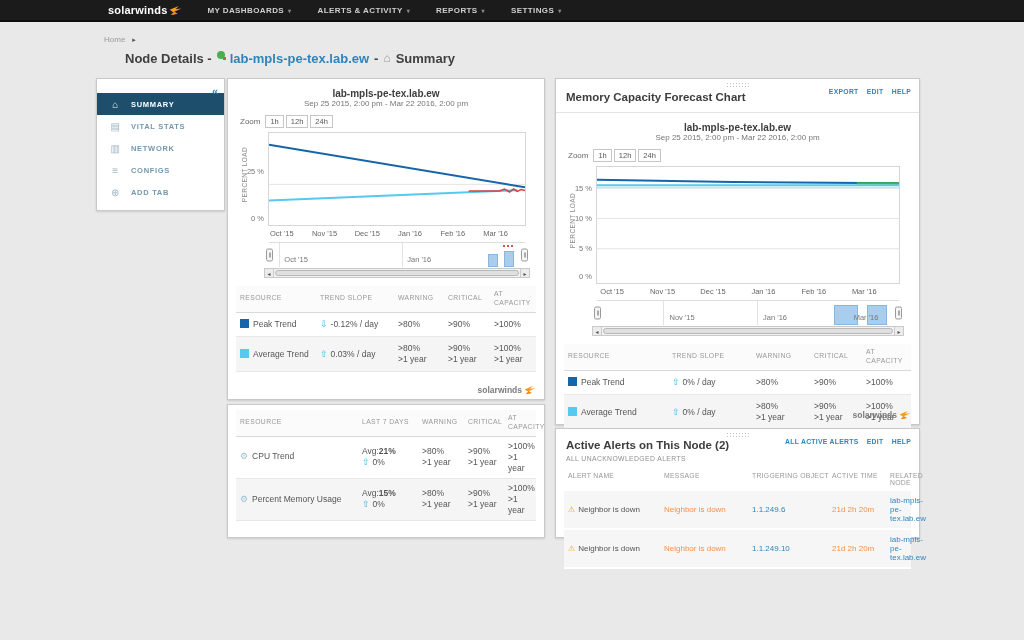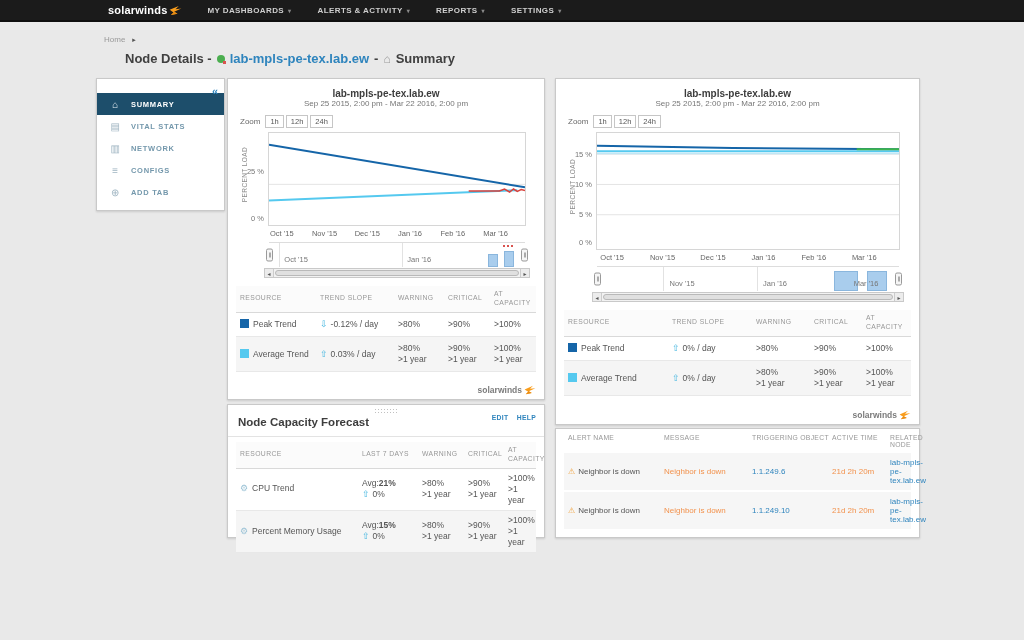--- a/index.html
+++ b/index.html
@@ -21,21 +21,21 @@
   .navmenu { display:flex; margin-left:12px; }
   .navitem { color:#cfcfcf; font-size:8px; font-weight:bold; letter-spacing:.4px;
              padding:0 13px; height:22px; display:flex; align-items:center; gap:4px; cursor:pointer; }
   .caret { font-size:6px; color:#8a8a8a; }
 
   
   .breadcrumb { position:absolute; top:35px; left:104px; font-size:8px; color:#999;
                 display:flex; align-items:center; gap:7px; }
   .crumb-arrow { color:#555; font-size:7px; }
   .page-title { position:absolute; top:51px; left:104px; font-size:13px; font-weight:bold;
-                color:#404040; display:flex; align-items:center; gap:5px;padding-left:21px; }
+                color:#404040; display:flex; gap:5px;padding-left:21px; }
   .node-link { color:#2e84bd; }
   .status-dot { width:8px; height:8px; border-radius:50%; background:#4bae4f; position:relative; display:inline-block; }
   .status-dot i { position:absolute; right:-1px; bottom:-1px; width:3px; height:3px; background:#d9534f; }
   .home-glyph { color:#9a9a9a; font-size:12px; font-weight:normal; }
 
   
   .content { position:absolute; left:96px; top:78px; width:832px; height:480px; }
   .panel { position:absolute; background:#fff; border:1px solid #c9c9c9; box-shadow:0 1px 2px rgba(0,0,0,.13); }
   #sidebar { left:0; top:0; width:129px; height:133px; }
   #cpu-panel { left:131px; top:0; width:318px; height:322px; }
@@ -279,20 +279,29 @@
     <div class="brand">
       <span>solarwinds</span>
       <svg width="12" height="10" viewBox="0 0 20 16">
           <path d="M1 7 L15 1 L10 6 L19 5 L8 10 L13 13 L3 15 L7 11 Z" fill="#f99d1c"></path>
           <path d="M8 10 L13 13 L3 15 L7 11 Z" fill="#e98b12"></path>
         </svg>
     </div>
   </section>
 
   <section class="panel" id="memory-panel">
+    <div class="phead">
+      <span class="ptitle">Memory Capacity Forecast Chart</span>
+      <span class="grip"></span>
+      <span class="plinks">
+        <a>EXPORT</a>
+        <a>EDIT</a>
+        <a>HELP</a>
+      </span>
+    </div>
     <div class="chart-title">lab-mpls-pe-tex.lab.ew</div>
     <div class="chart-range">Sep 25 2015, 2:00 pm - Mar 22 2016, 2:00 pm</div>
     <div class="zoomrow">
       <span>Zoom</span>
       <button class="zbtn">1h</button>
       <button class="zbtn">12h</button>
       <button class="zbtn">24h</button>
     </div>
     <div class="chart-row">
       <div class="ygutter" style="height:112px;">
@@ -368,28 +377,20 @@
     <div class="brand">
       <span>solarwinds</span>
       <svg width="12" height="10" viewBox="0 0 20 16">
           <path d="M1 7 L15 1 L10 6 L19 5 L8 10 L13 13 L3 15 L7 11 Z" fill="#f99d1c"></path>
           <path d="M8 10 L13 13 L3 15 L7 11 Z" fill="#e98b12"></path>
         </svg>
     </div>
   </section>
 
   <section class="panel" id="node-panel">
-    <div class="phead" style="padding:7px 10px 6px;">
-      <span class="ptitle">Node Capacity Forecast</span>
-      <span class="grip"></span>
-      <span class="plinks">
-        <a>EDIT</a>
-        <a>HELP</a>
-      </span>
-    </div>
     <div class="ttable node-t" style="margin-top:5px;">
       <div class="trow thead">
         <span class="c1">RESOURCE</span>
         <span class="c2">LAST 7 DAYS</span>
         <span class="c3">WARNING</span>
         <span class="c4">CRITICAL</span>
         <span class="c5">AT CAPACITY</span>
       </div>
       <div class="trow" style="padding:4px;">
         <span class="c1"><i class="gear">⚙</i><span>CPU Trend</span></span>
@@ -402,20 +403,30 @@
         <span class="c1"><i class="gear">⚙</i><span>Percent Memory Usage</span></span>
         <span class="c2"><span><span>Avg:</span><span class="avg-b">15%</span></span><span class="sub"><i class="slope-arrow">⇧</i><span>0%</span></span></span>
         <span class="c3"><span>&gt;80%</span><span class="sub">&gt;1 year</span></span>
         <span class="c4"><span>&gt;90%</span><span class="sub">&gt;1 year</span></span>
         <span class="c5"><span>&gt;100%</span><span class="sub">&gt;1 year</span></span>
       </div>
     </div>
   </section>
 
   <section class="panel" id="alerts-panel">
+    <div class="phead" style="padding:6px 10px 5px;border-bottom:none;">
+      <span class="ptitle">Active Alerts on This Node (2)</span>
+      <div class="psub">ALL UNACKNOWLEDGED ALERTS</div>
+      <span class="grip"></span>
+      <span class="plinks">
+        <a>ALL ACTIVE ALERTS</a>
+        <a>EDIT</a>
+        <a>HELP</a>
+      </span>
+    </div>
     <div class="atable">
       <div class="ahead">
         <span class="a1">ALERT NAME</span>
         <span class="a2">MESSAGE</span>
         <span class="a3">TRIGGERING OBJECT</span>
         <span class="a4">ACTIVE TIME</span>
         <span class="a5">RELATED NODE</span>
       </div>
       <div class="arow">
         <span class="a1"><i class="warn">⚠</i><span>Neighbor is down</span></span>

